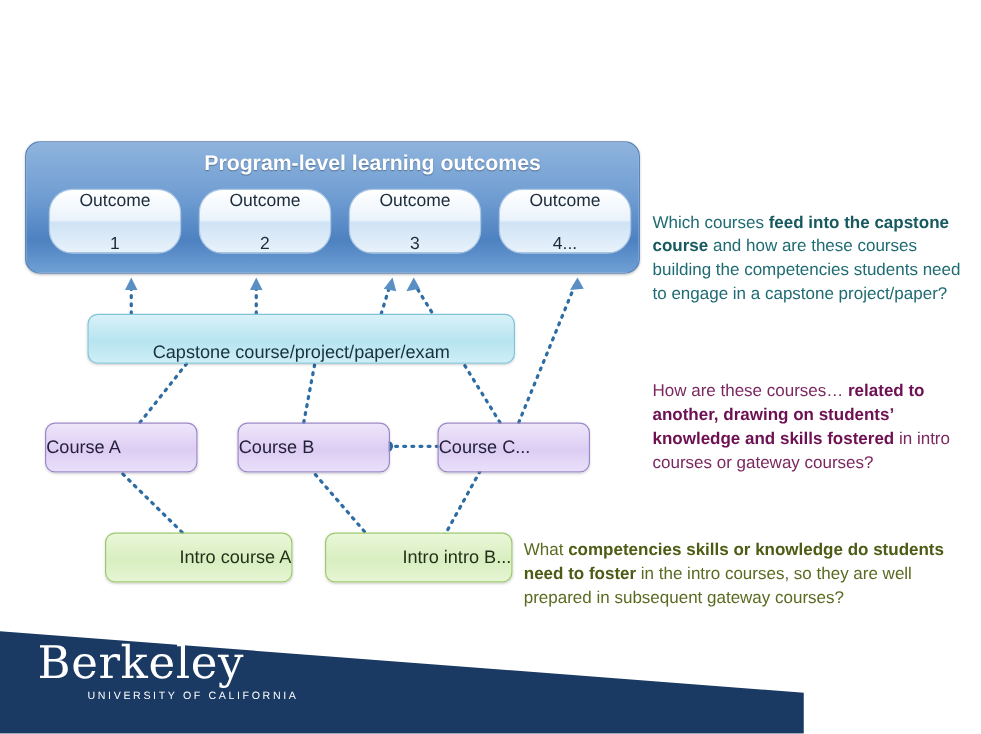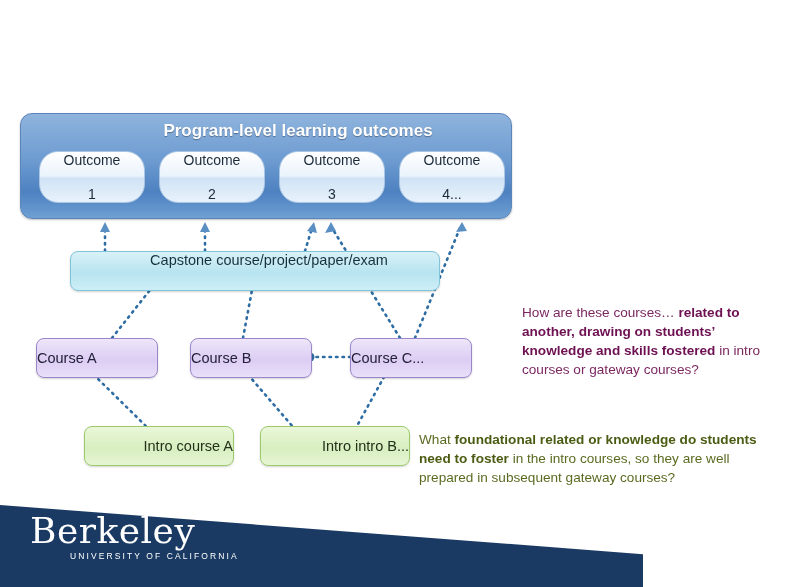--- a/index.html
+++ b/index.html
@@ -86,24 +86,23 @@
     left: 70px;
     top: 251px;
     width: 340px;
     height: 38px;
     border-radius: 8px;
     border: 1px solid #7fc4d8;
     background: linear-gradient(180deg, #d9f1f8 0%, #b7e4f0 55%, #cdeef7 100%);
     color: #17323d;
     font-size: 14.5px;
     display: flex;
-    align-items: flex-start;
+    align-items: flex-end;
     justify-content: center;
     box-shadow: 0 1px 2px rgba(0,0,0,0.18);
-    padding-left: 28px;
   }
 
   
   .course {
     position: absolute;
     top: 338px;
     width: 120px;
     height: 38px;
     border-radius: 8px;
     border: 1px solid #9a86c8;
@@ -283,27 +282,30 @@
     <span>Course C...</span>
   </div>
 
   <div class="intro iA">
     <span>Intro course A</span>
   </div>
   <div class="intro iB">
     <span>Intro intro B...</span>
   </div>
 
+  <div class="note note-1">
+    <span>Which courses </span><b>feed into the capstone course</b><span> and how are these courses building the competencies students need to engage in a capstone project/paper?</span>
+  </div>
 
   <div class="note note-2">
     <span>How are these courses… </span><b>related to another, drawing on students’ knowledge and skills fostered</b><span> in intro courses or gateway courses?</span>
   </div>
 
   <div class="note note-3">
-    <span>What </span><b>foundational related or knowledge do students need to foster</b><span> in the intro courses, so they are well prepared in subsequent gateway courses?</span>
+    <span>What </span><b>competencies skills or knowledge do students need to foster</b><span> in the intro courses, so they are well prepared in subsequent gateway courses?</span>
   </div>
 
   <div class="footer-band">
     <svg class="footer-shape" width="785" height="120" viewBox="0 0 785 120" preserveAspectRatio="none">
       <polygon points="0,38 785,98 785,120 0,120" fill="#1b3a63"></polygon>
     </svg>
     <div class="berkeley-logo">
       <div class="berkeley-word">Berkeley</div>
       <div class="berkeley-sub">UNIVERSITY OF CALIFORNIA</div>
     </div>

